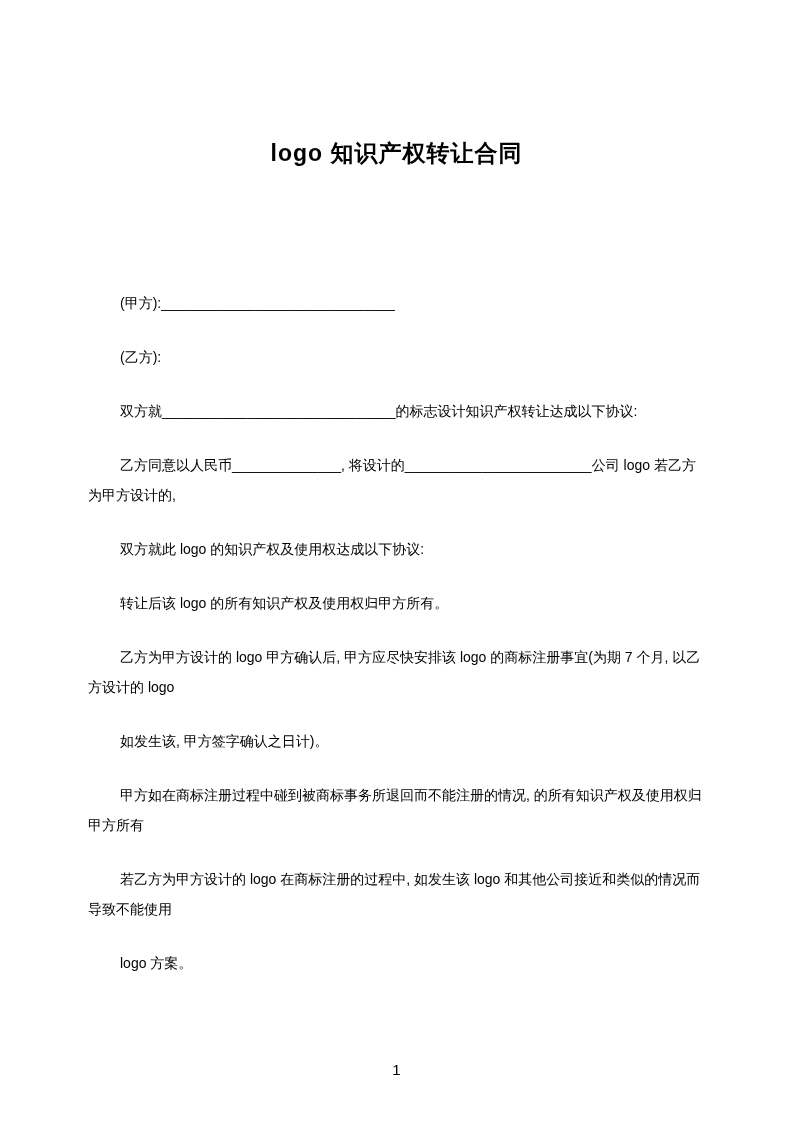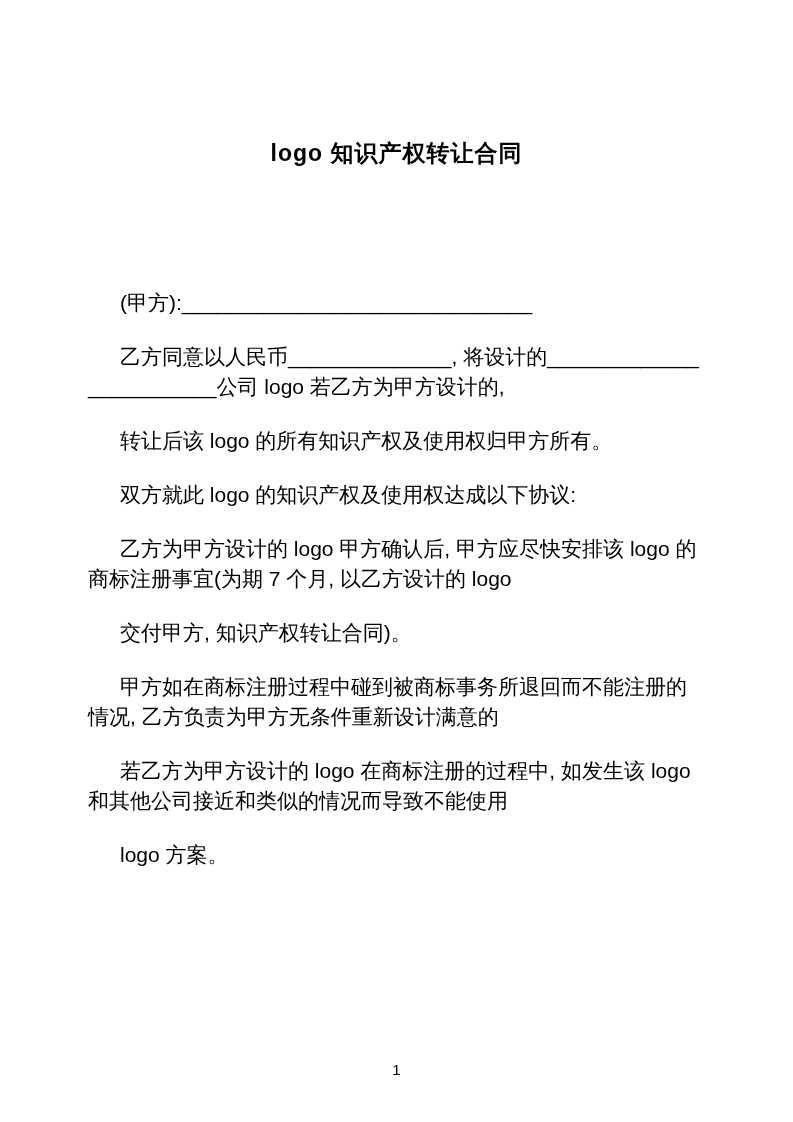--- a/index.html
+++ b/index.html
@@ -23,21 +23,21 @@
   .doc-title {
     margin: 0 0 120px 0;
     text-align: center;
     font-size: 23px;
     font-weight: bold;
     line-height: 30px;
     letter-spacing: 1px;
   }
   .para {
     margin: 0 0 24px 0;
-    font-size: 21px;
+    font-size: 14px;
     line-height: 30px;
     text-indent: 32px;
     word-break: break-all;
     white-space: normal;
   }
   .page-number {
     position: absolute;
     left: 0;
     right: 0;
     bottom: 42px;
@@ -48,33 +48,35 @@
 </style>
 </head>
 <body>
 
 <div class="page">
 
   <h1 class="doc-title">logo 知识产权转让合同</h1>
 
   <p class="para">(甲方):______________________________</p>
 
+  <p class="para">(乙方):</p>
 
+  <p class="para">双方就______________________________的标志设计知识产权转让达成以下协议:</p>
 
   <p class="para">乙方同意以人民币______________, 将设计的________________________公司 logo 若乙方为甲方设计的,</p>
 
+  <p class="para">双方就此 logo 的知识产权及使用权达成以下协议:</p>
+
   <p class="para">转让后该 logo 的所有知识产权及使用权归甲方所有。</p>
-
-  <p class="para">双方就此 logo 的知识产权及使用权达成以下协议:</p>
 
   <p class="para">乙方为甲方设计的 logo 甲方确认后, 甲方应尽快安排该 logo 的商标注册事宜(为期 7 个月, 以乙方设计的 logo</p>
 
-  <p class="para">交付甲方, 知识产权转让合同)。</p>
+  <p class="para">如发生该, 甲方签字确认之日计)。</p>
 
-  <p class="para">甲方如在商标注册过程中碰到被商标事务所退回而不能注册的情况, 乙方负责为甲方无条件重新设计满意的</p>
+  <p class="para">甲方如在商标注册过程中碰到被商标事务所退回而不能注册的情况, 的所有知识产权及使用权归甲方所有</p>
 
   <p class="para">若乙方为甲方设计的 logo 在商标注册的过程中, 如发生该 logo 和其他公司接近和类似的情况而导致不能使用</p>
 
   <p class="para">logo 方案。</p>
 
   <div class="page-number">1</div>
 
 </div>
 
 </body></html>

